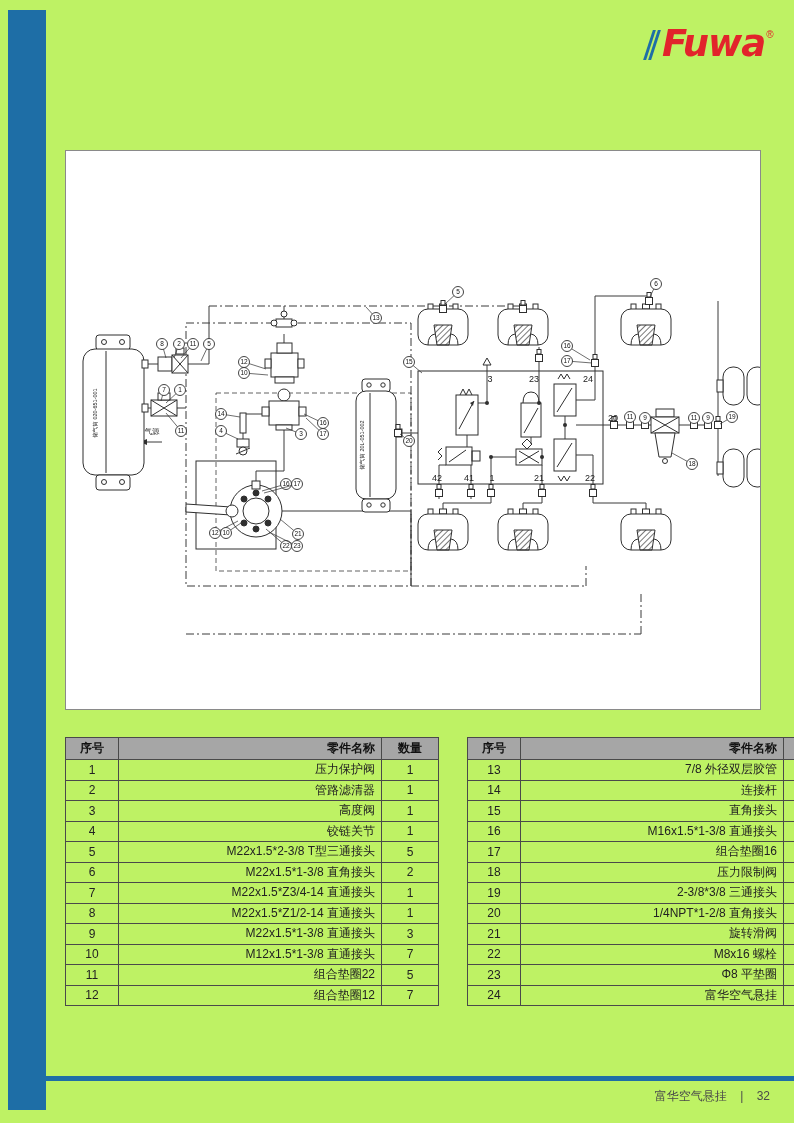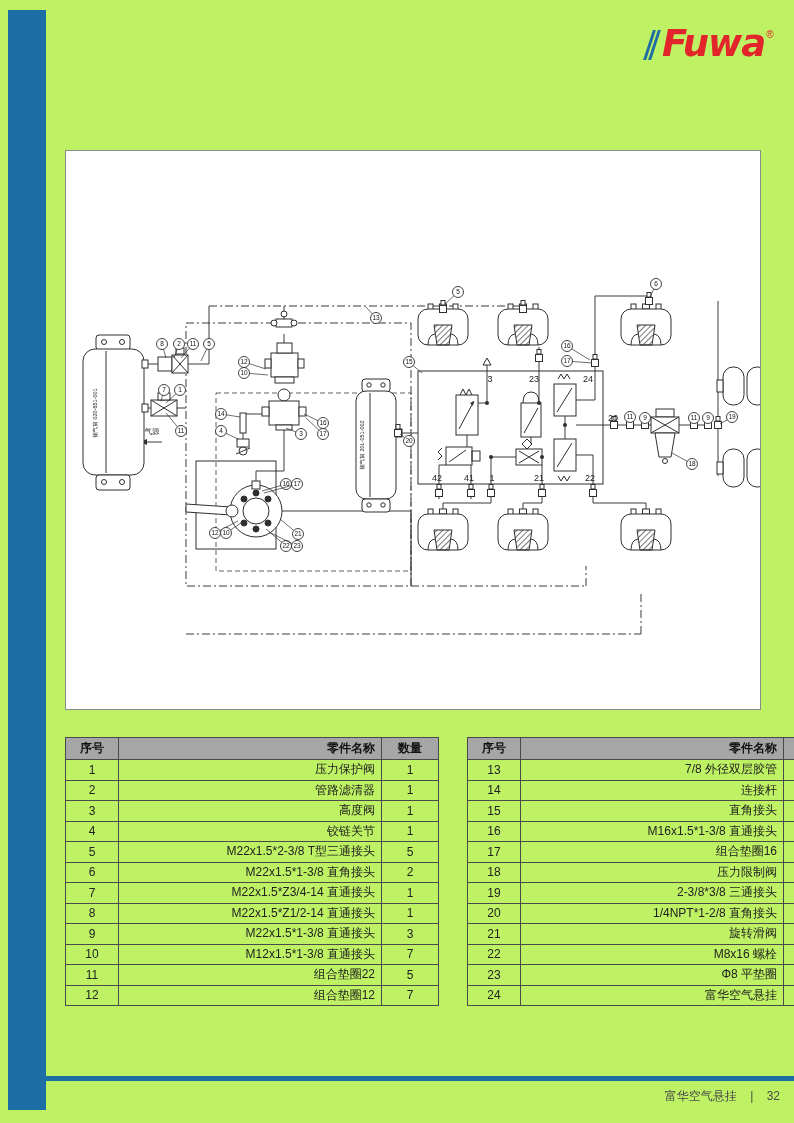--- a/index.html
+++ b/index.html
@@ -37,21 +37,21 @@
                     border:1.5px solid #4a4a4a;table-layout:fixed;}
   table.parts-table th{background:#a6a6a6;color:#111;font-weight:bold;border:1px solid #4a4a4a;
                        padding:2px 6px;height:17px;text-align:left;}
   table.parts-table td{border:1px solid #4a4a4a;padding:1px 6px;height:17.5px;}
   table.parts-table .c0{width:40px;text-align:center;}
   table.parts-table .c1{width:250px;text-align:right;}
   table.parts-table .c2{width:44px;text-align:center;}
   table.parts-table th.c0,table.parts-table th.c2{text-align:center;}
   
   .footer-rule{position:absolute;left:40px;right:0;top:1076px;height:5px;background:#1e6ea6;}
-  .footer{position:absolute;right:14px;top:1088px;font-size:12px;color:#4a4a4a;}
+  .footer{position:absolute;right:24px;top:1088px;font-size:12px;color:#4a4a4a;}
   .footer .sep{margin:0 10px;color:#4a4a4a;}
 </style>
 </head>
 <body>
 
 <div class="page">
 
   <div class="side-bar"></div>
 
   <div class="logo">

